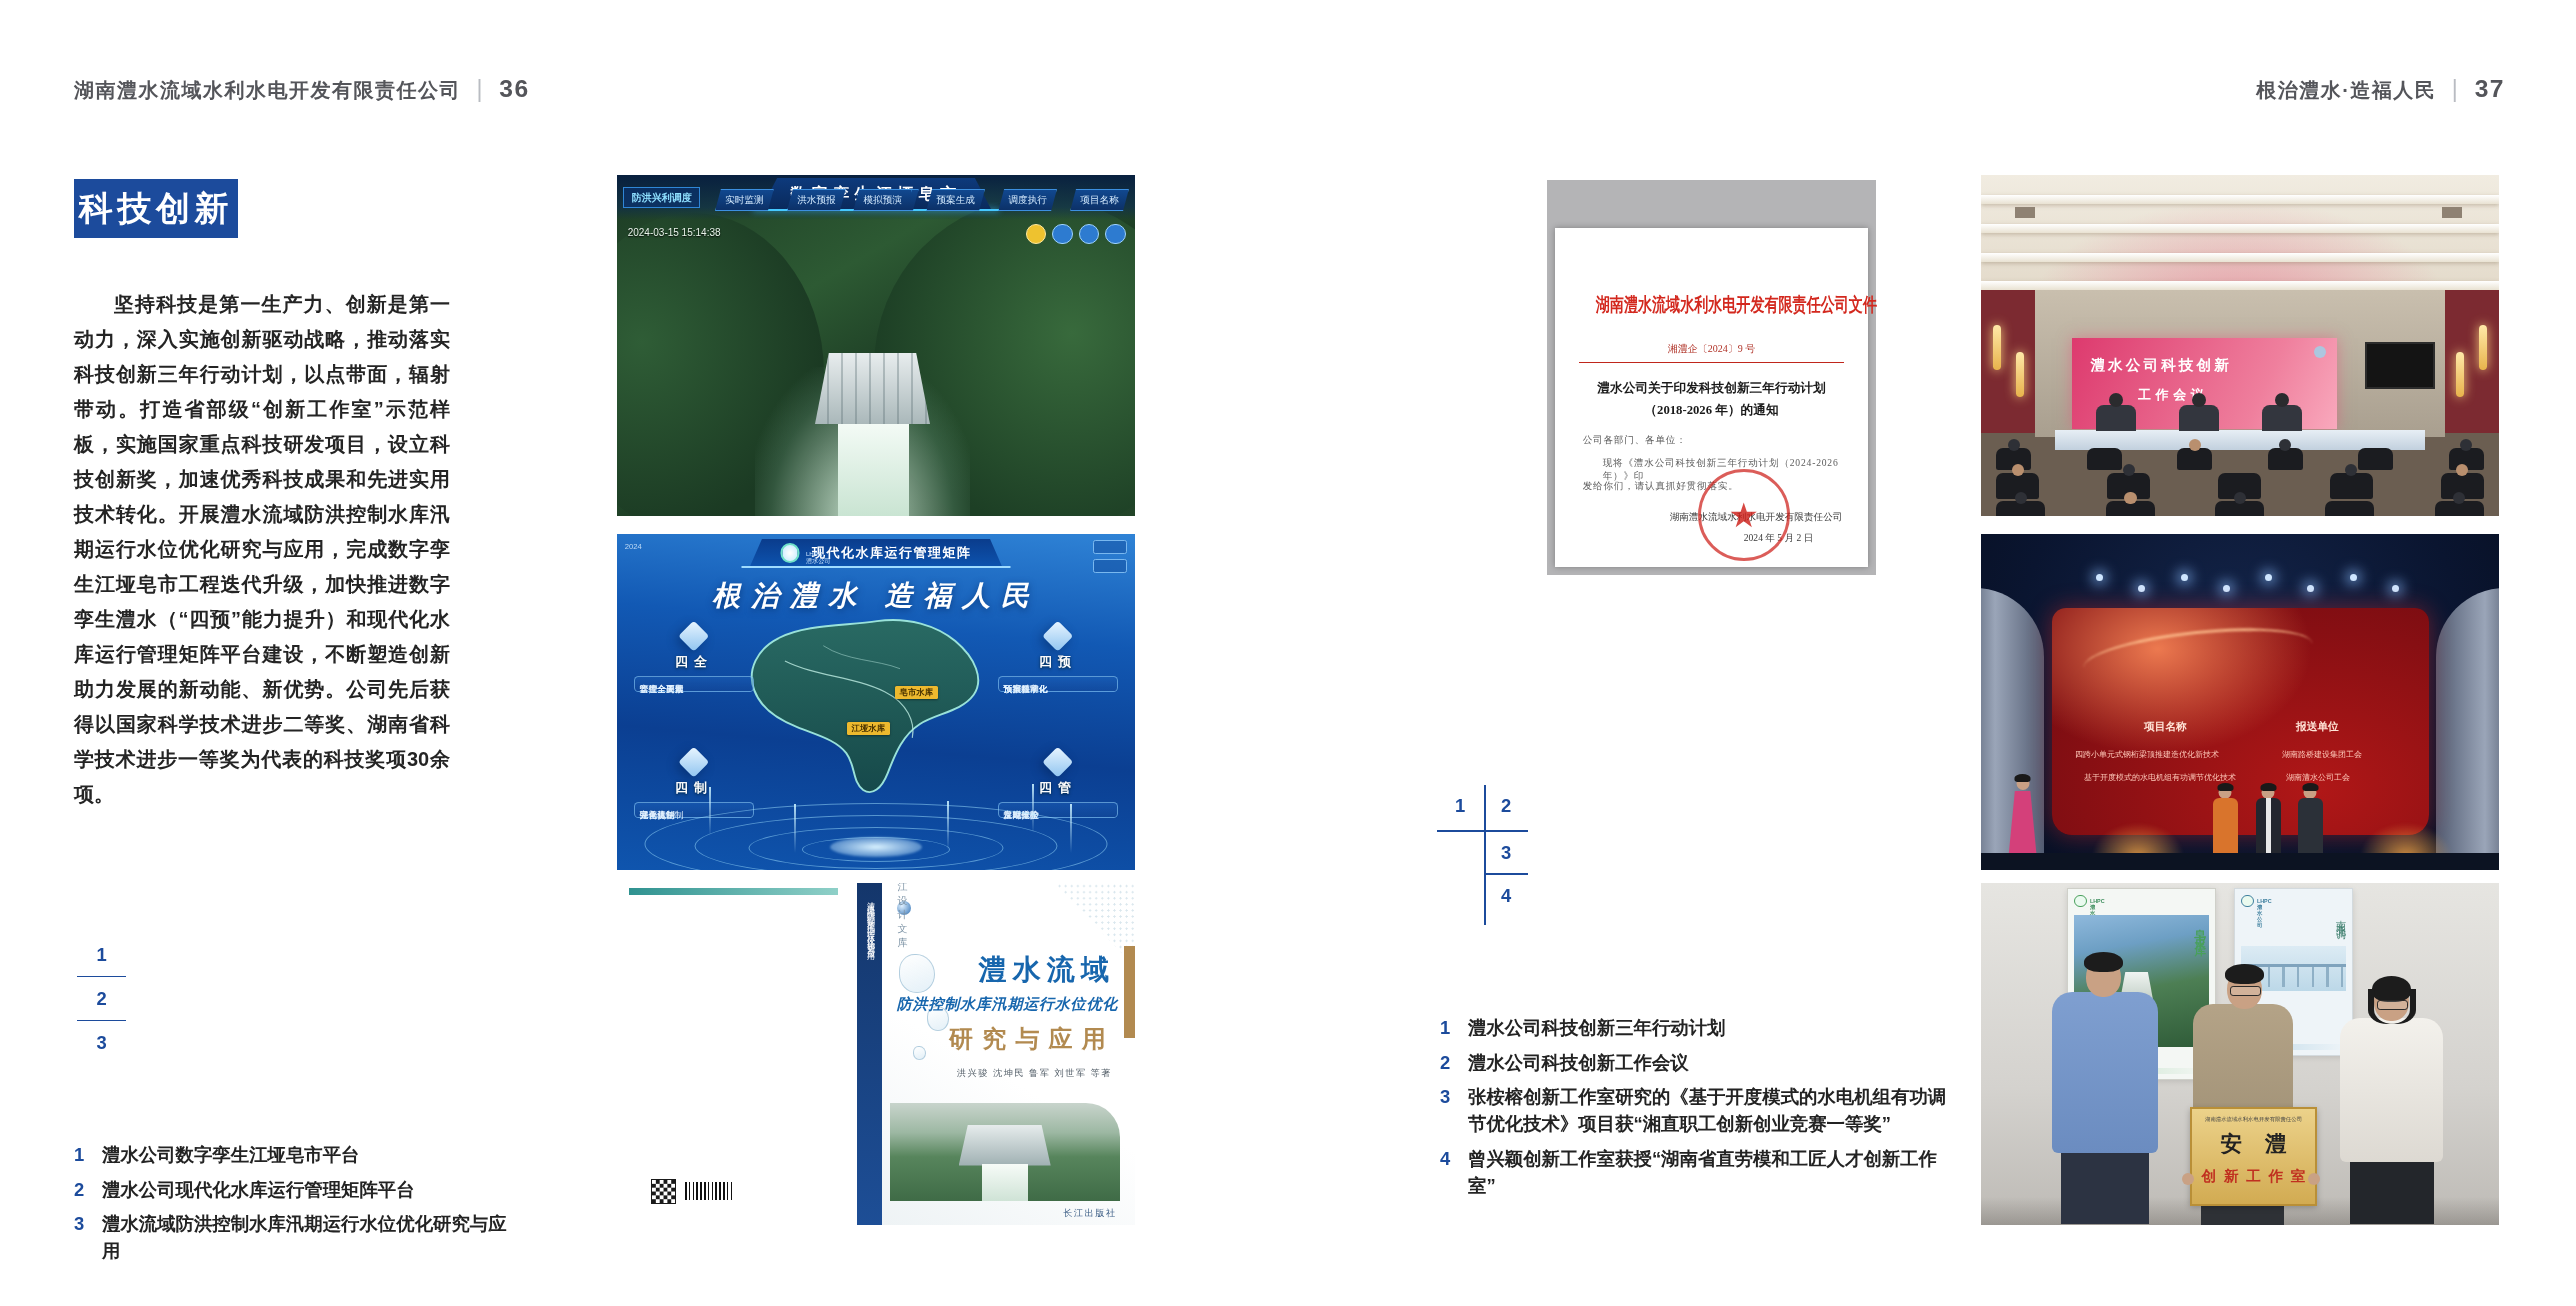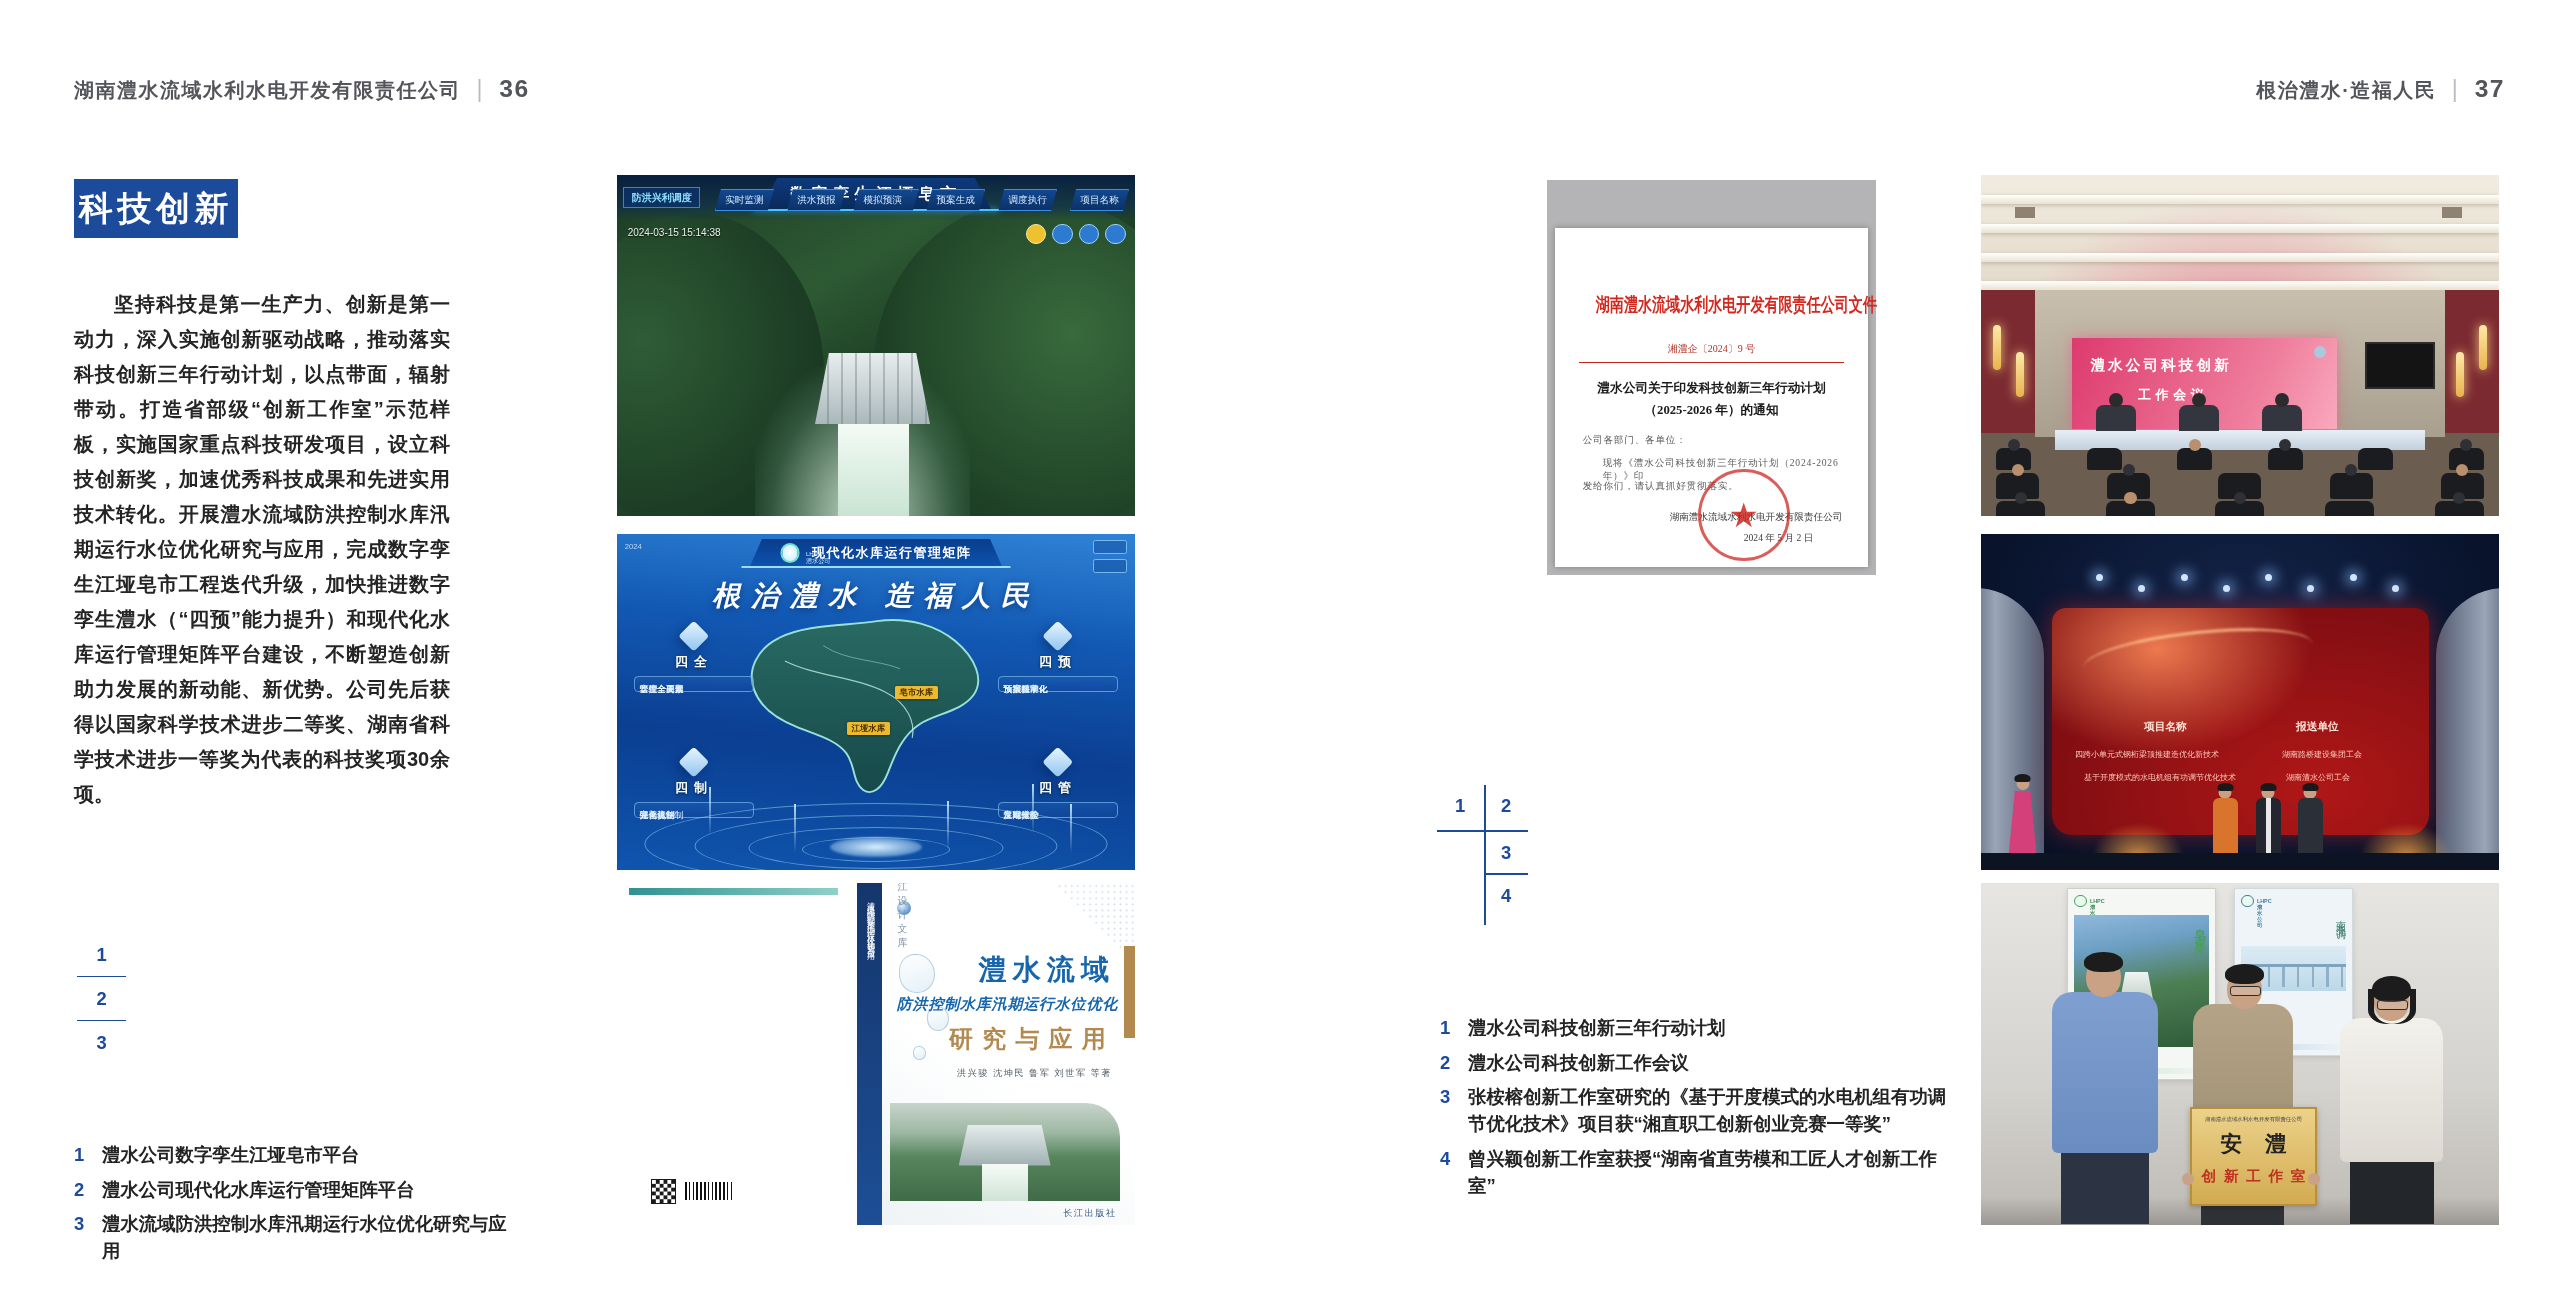--- a/index.html
+++ b/index.html
@@ -390,21 +390,21 @@
     <div class="b-pub">长江出版社</div>
   </div>
 </div>
 
 <div id="doc">
   <div class="d-page" style="position:absolute;margin-top:40px;">
     <div class="d-title" style="position:absolute;">湖南澧水流域水利水电开发有限责任公司文件</div>
     <div class="d-no" style="position:absolute;">湘澧企〔2024〕9 号</div>
     <div class="d-rule" style="position:absolute;"></div>
     <div class="d-sub" style="position:absolute;top:152px;">澧水公司关于印发科技创新三年行动计划</div>
-    <div class="d-sub" style="position:absolute;top:174px;">（2025-2026 年）的通知</div>
+    <div class="d-sub" style="position:absolute;top:174px;">（2018-2026 年）的通知</div>
     <div class="d-body" style="position:absolute;left:28px;top:206px;">公司各部门、各单位：</div>
     <div class="d-body" style="position:absolute;left:48px;top:229px;">现将《澧水公司科技创新三年行动计划（2024-2026 年）》印</div>
     <div class="d-body" style="position:absolute;left:28px;top:252px;">发给你们，请认真抓好贯彻落实。</div>
     <div class="d-sign" style="position:absolute;">湖南澧水流域水利水电开发有限责任公司</div>
     <div class="d-date" style="position:absolute;">2024 年 5 月 2 日</div>
     <div class="d-seal" style="position:absolute;">
         <span>★</span>
       </div>
   </div>
 </div>

